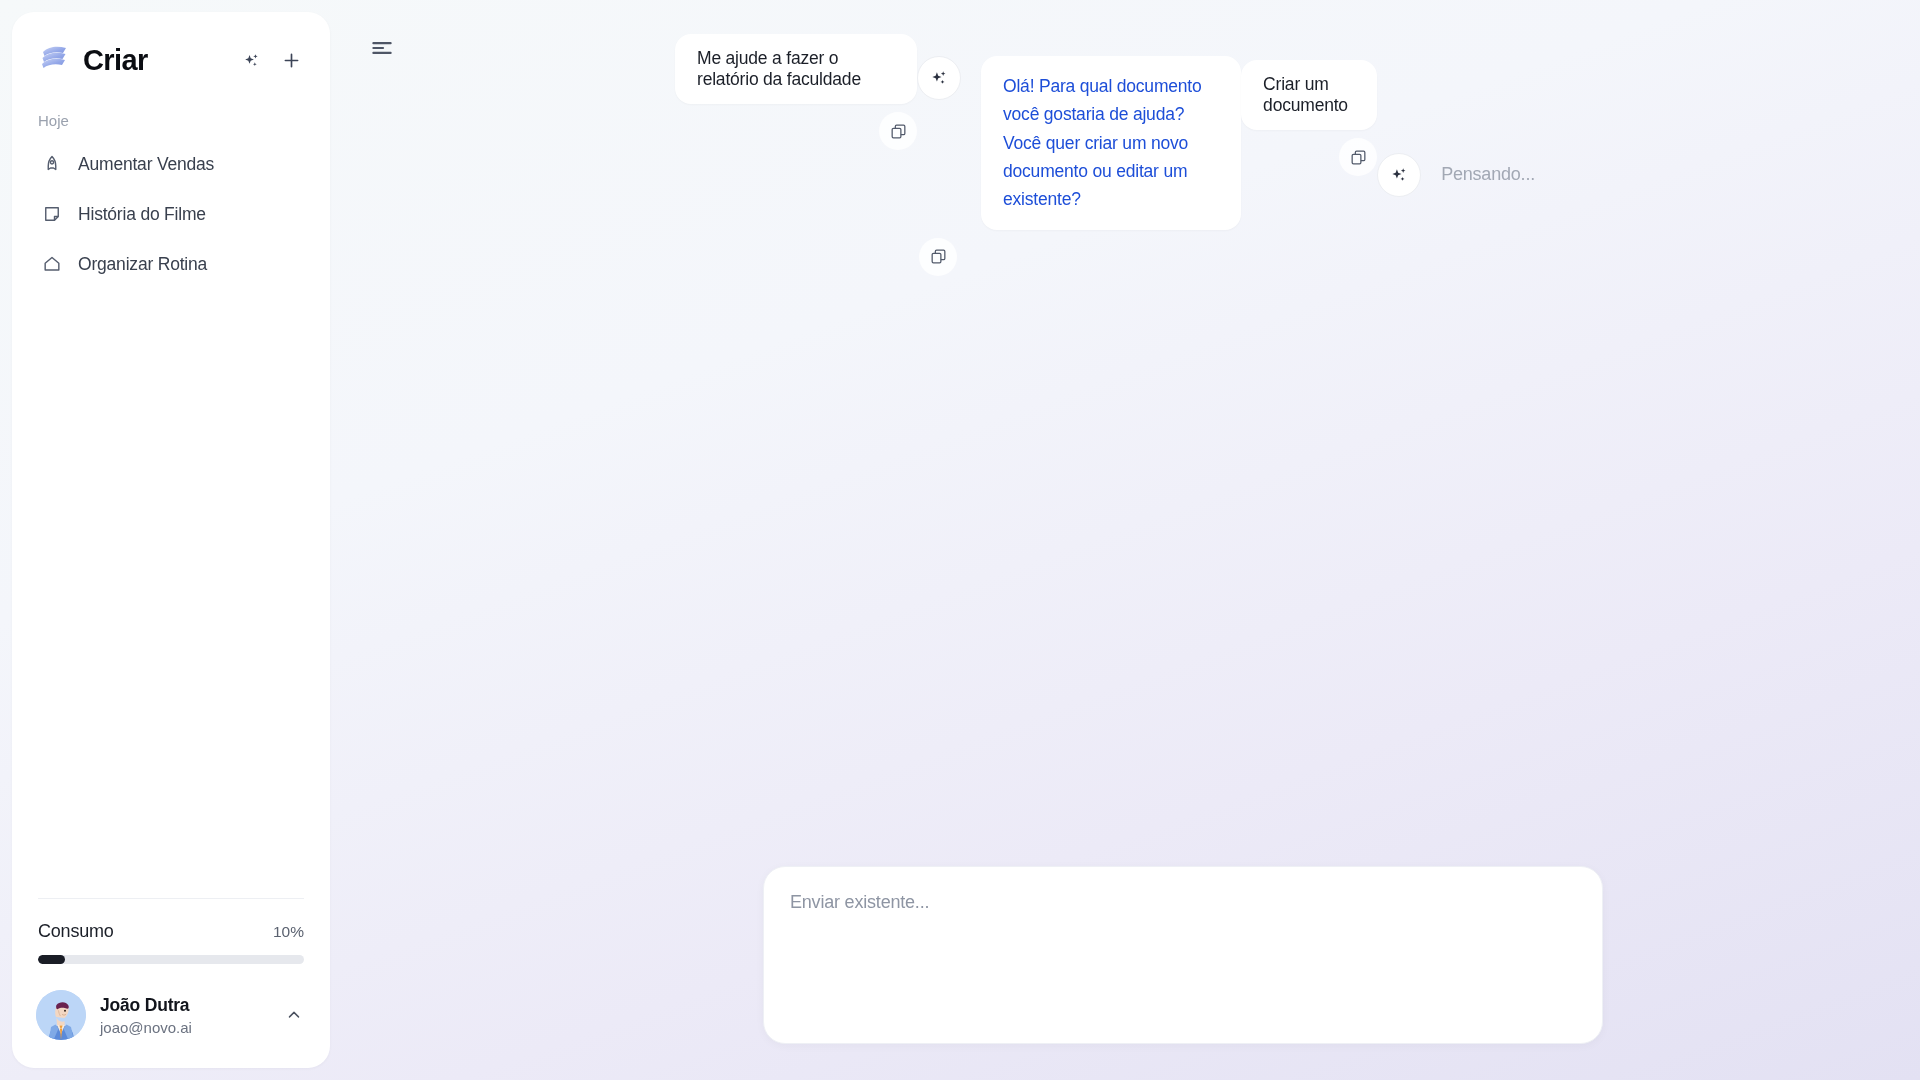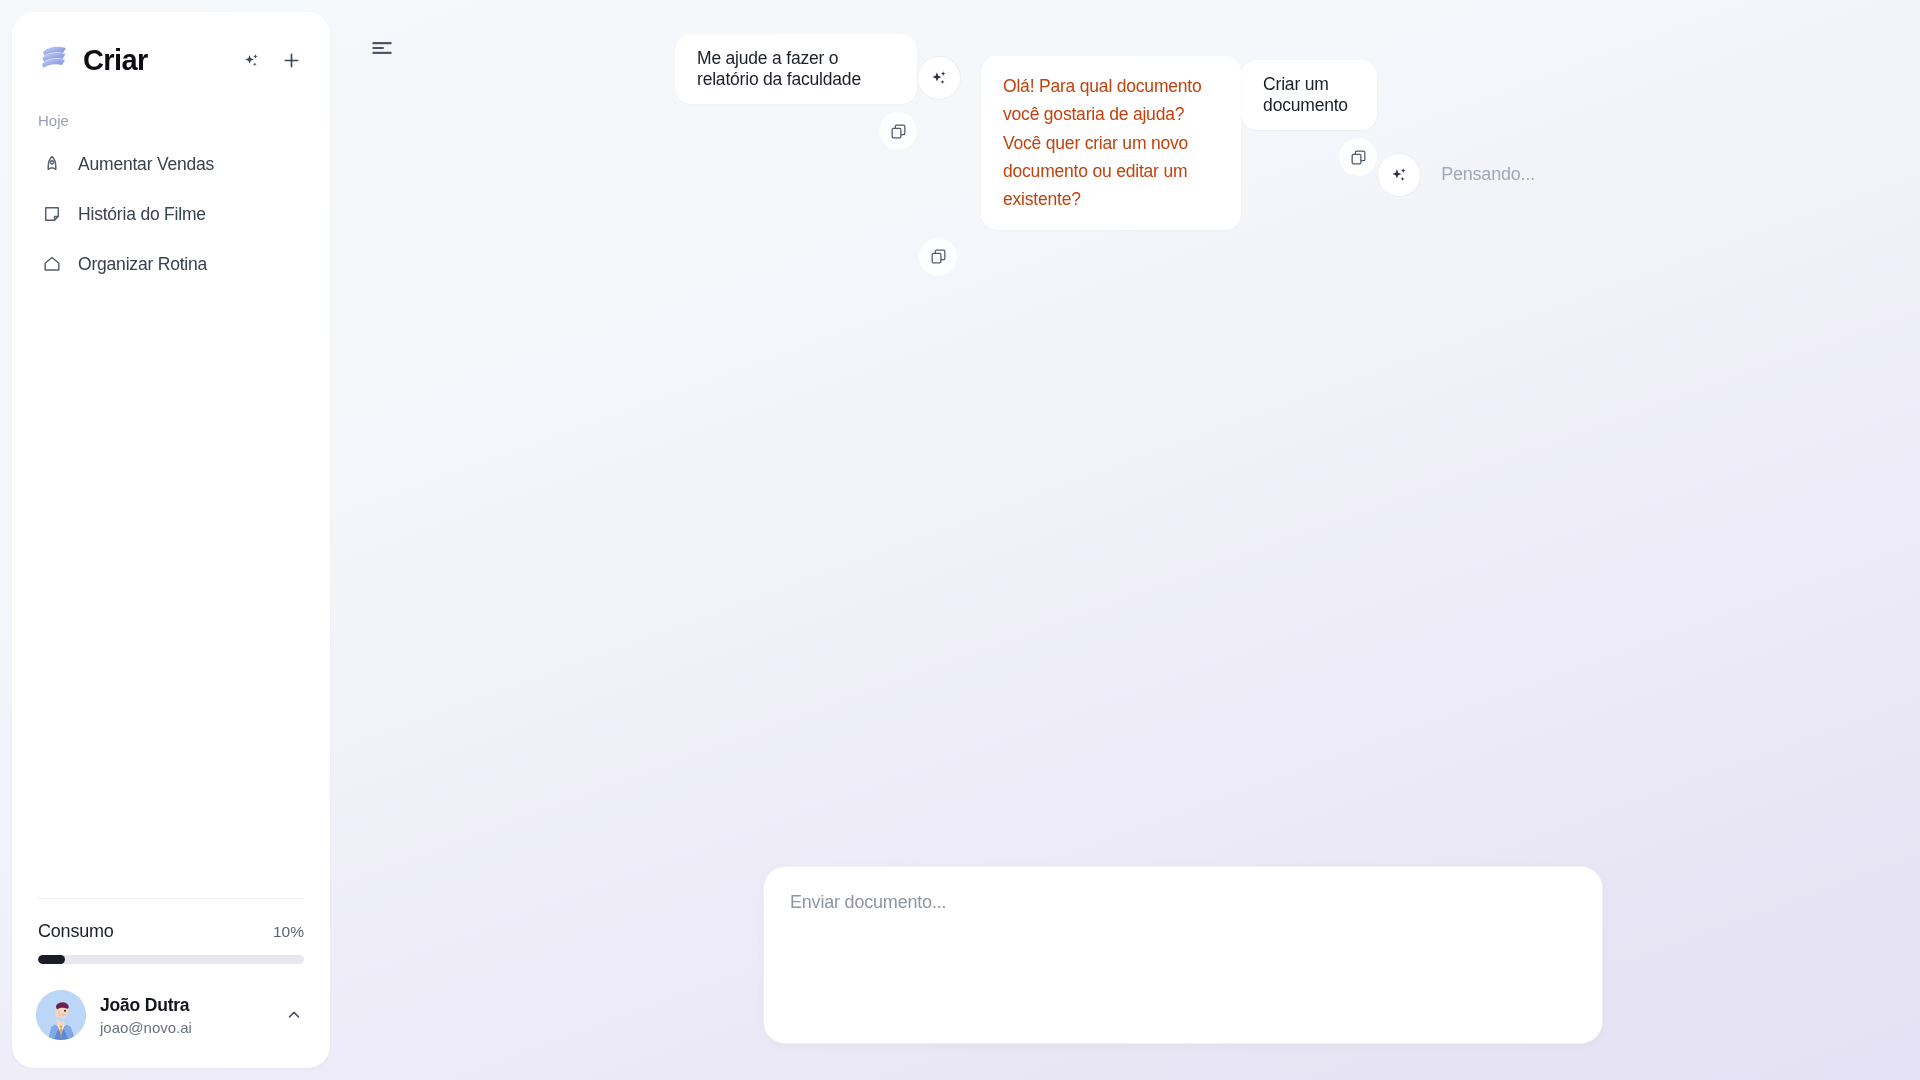--- a/index.html
+++ b/index.html
@@ -278,21 +278,21 @@
     flex-shrink: 0;
     color: #2b3140;
   }
 
   .bubble-ai {
     background: #ffffff;
     border-radius: 16px;
     padding: 16px 22px;
     font-size: 17.5px;
     line-height: 1.62;
-    color: #c2410c;
+    color: #1d4ed8;
     letter-spacing: -0.2px;
     max-width: 410px;
     box-shadow: 0 1px 2px rgba(16,24,40,.03);
   }
 
   .copy-btn {
     width: 38px;
     height: 38px;
     border-radius: 50%;
     background: rgba(255,255,255,.82);
@@ -593,16 +593,16 @@
             <path d="M16.2 14.3 L16.85 16 L18.55 16.65 L16.85 17.3 L16.2 19 L15.55 17.3 L13.85 16.65 L15.55 16 Z"></path>
           </svg>
         </span>
         <span class="thinking-text">Pensando...</span>
       </div>
 
     </div>
   </div>
 
   <div class="composer">
-    <div class="composer-placeholder">Enviar documento...</div>
+    <div class="composer-placeholder">Enviar existente...</div>
   </div>
 
 </main>
 
 </body></html>

